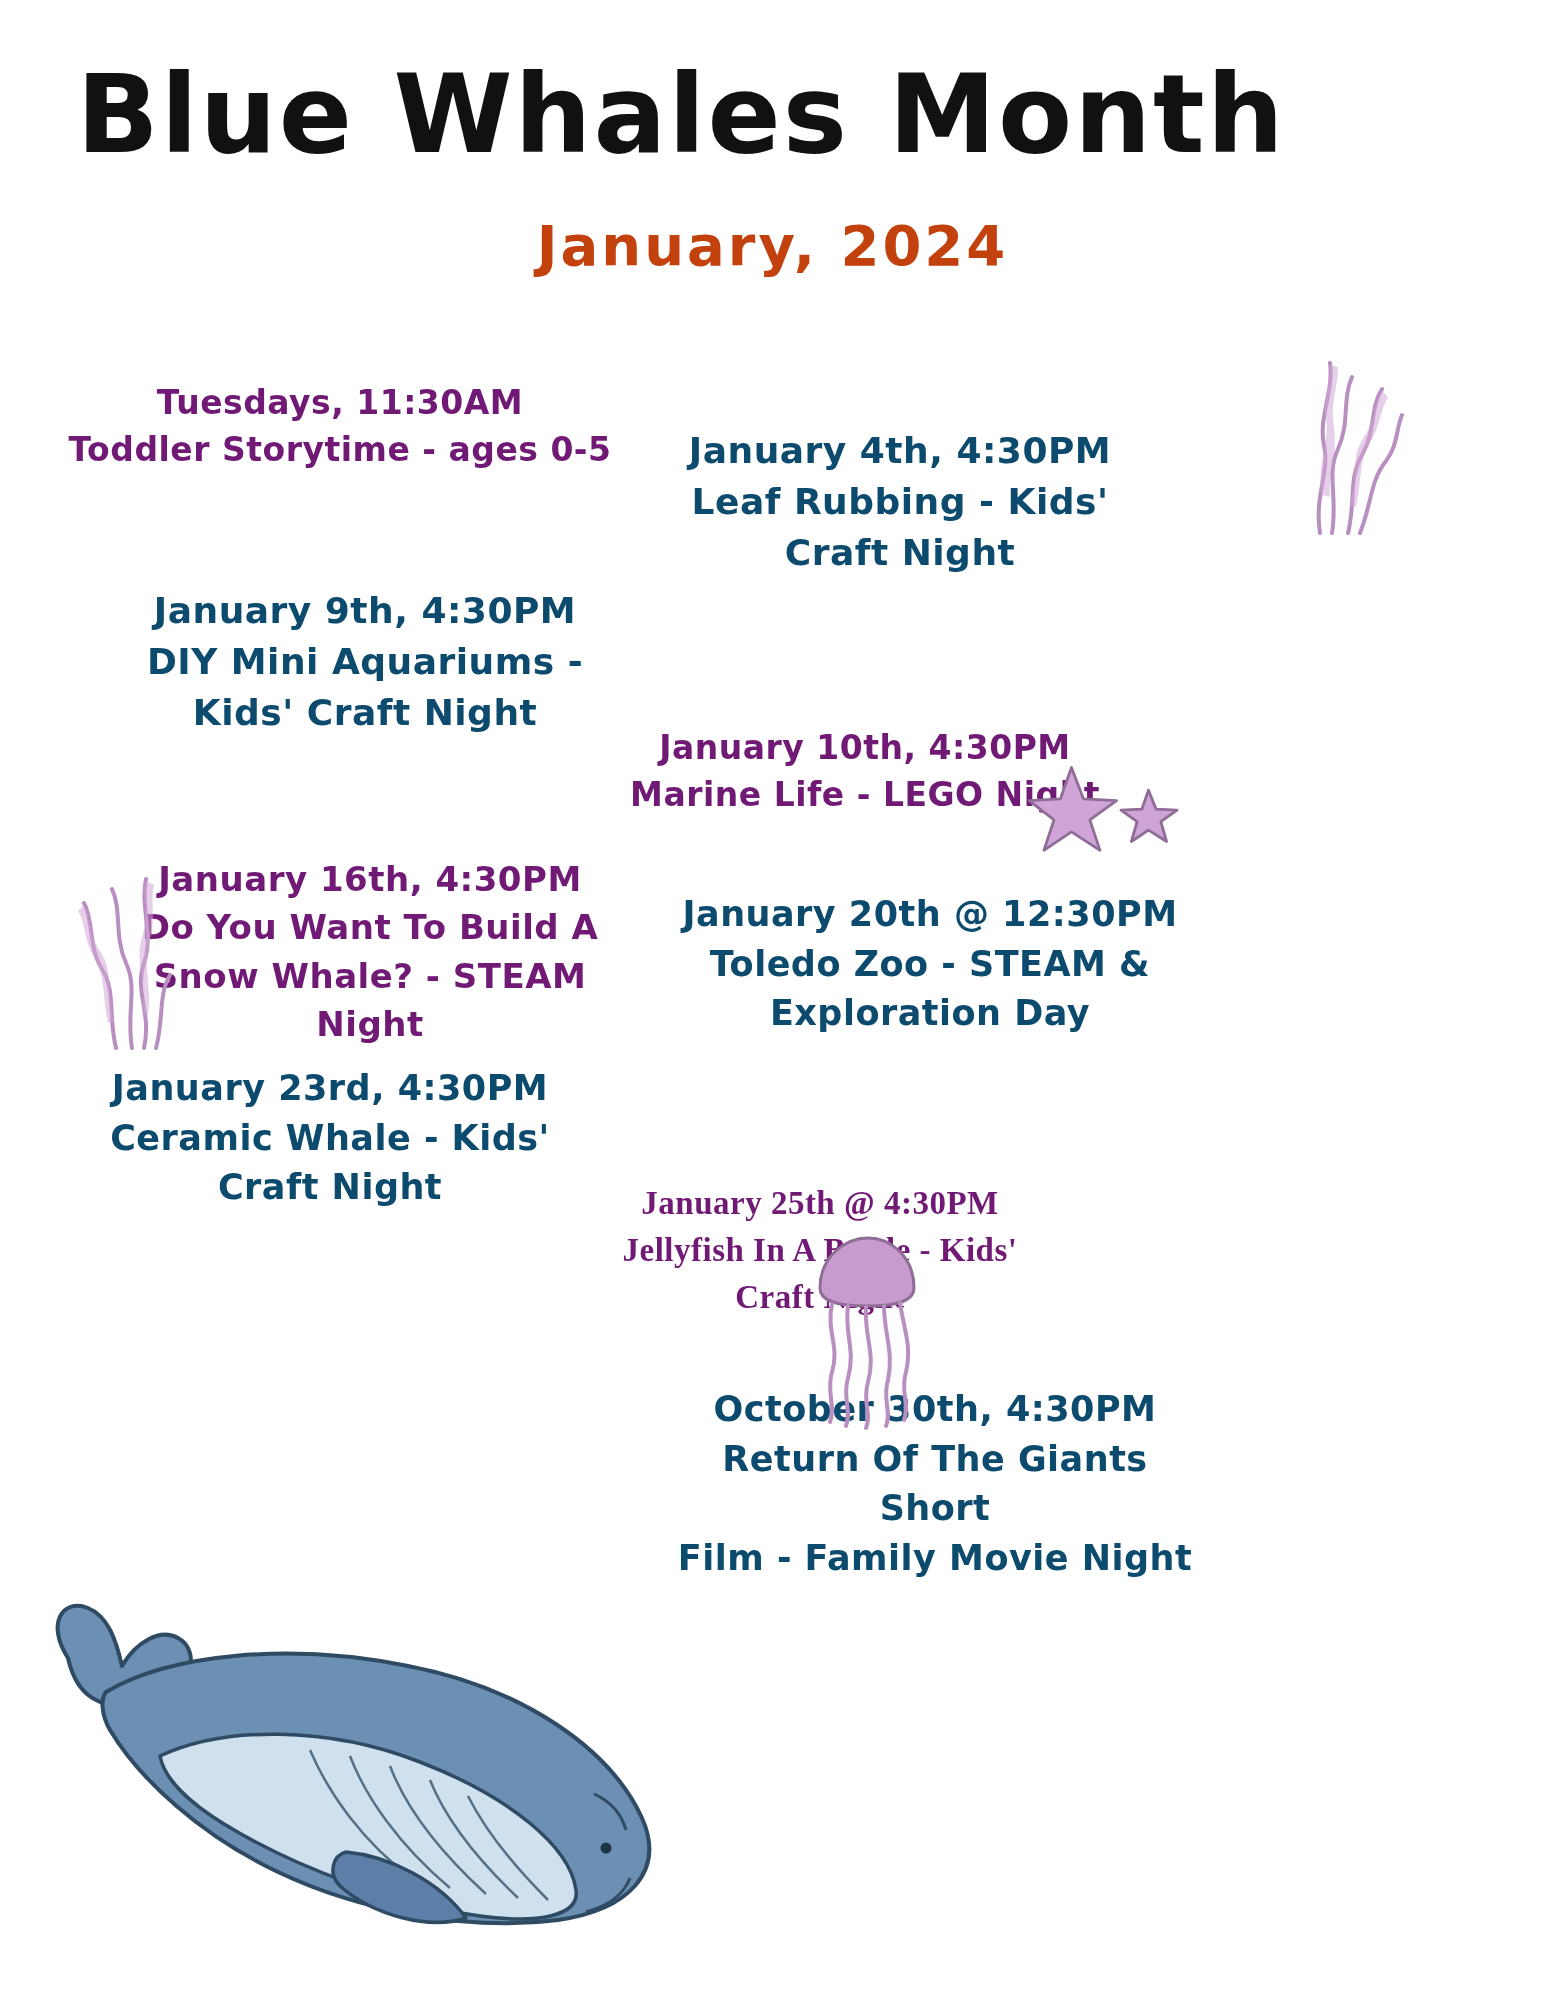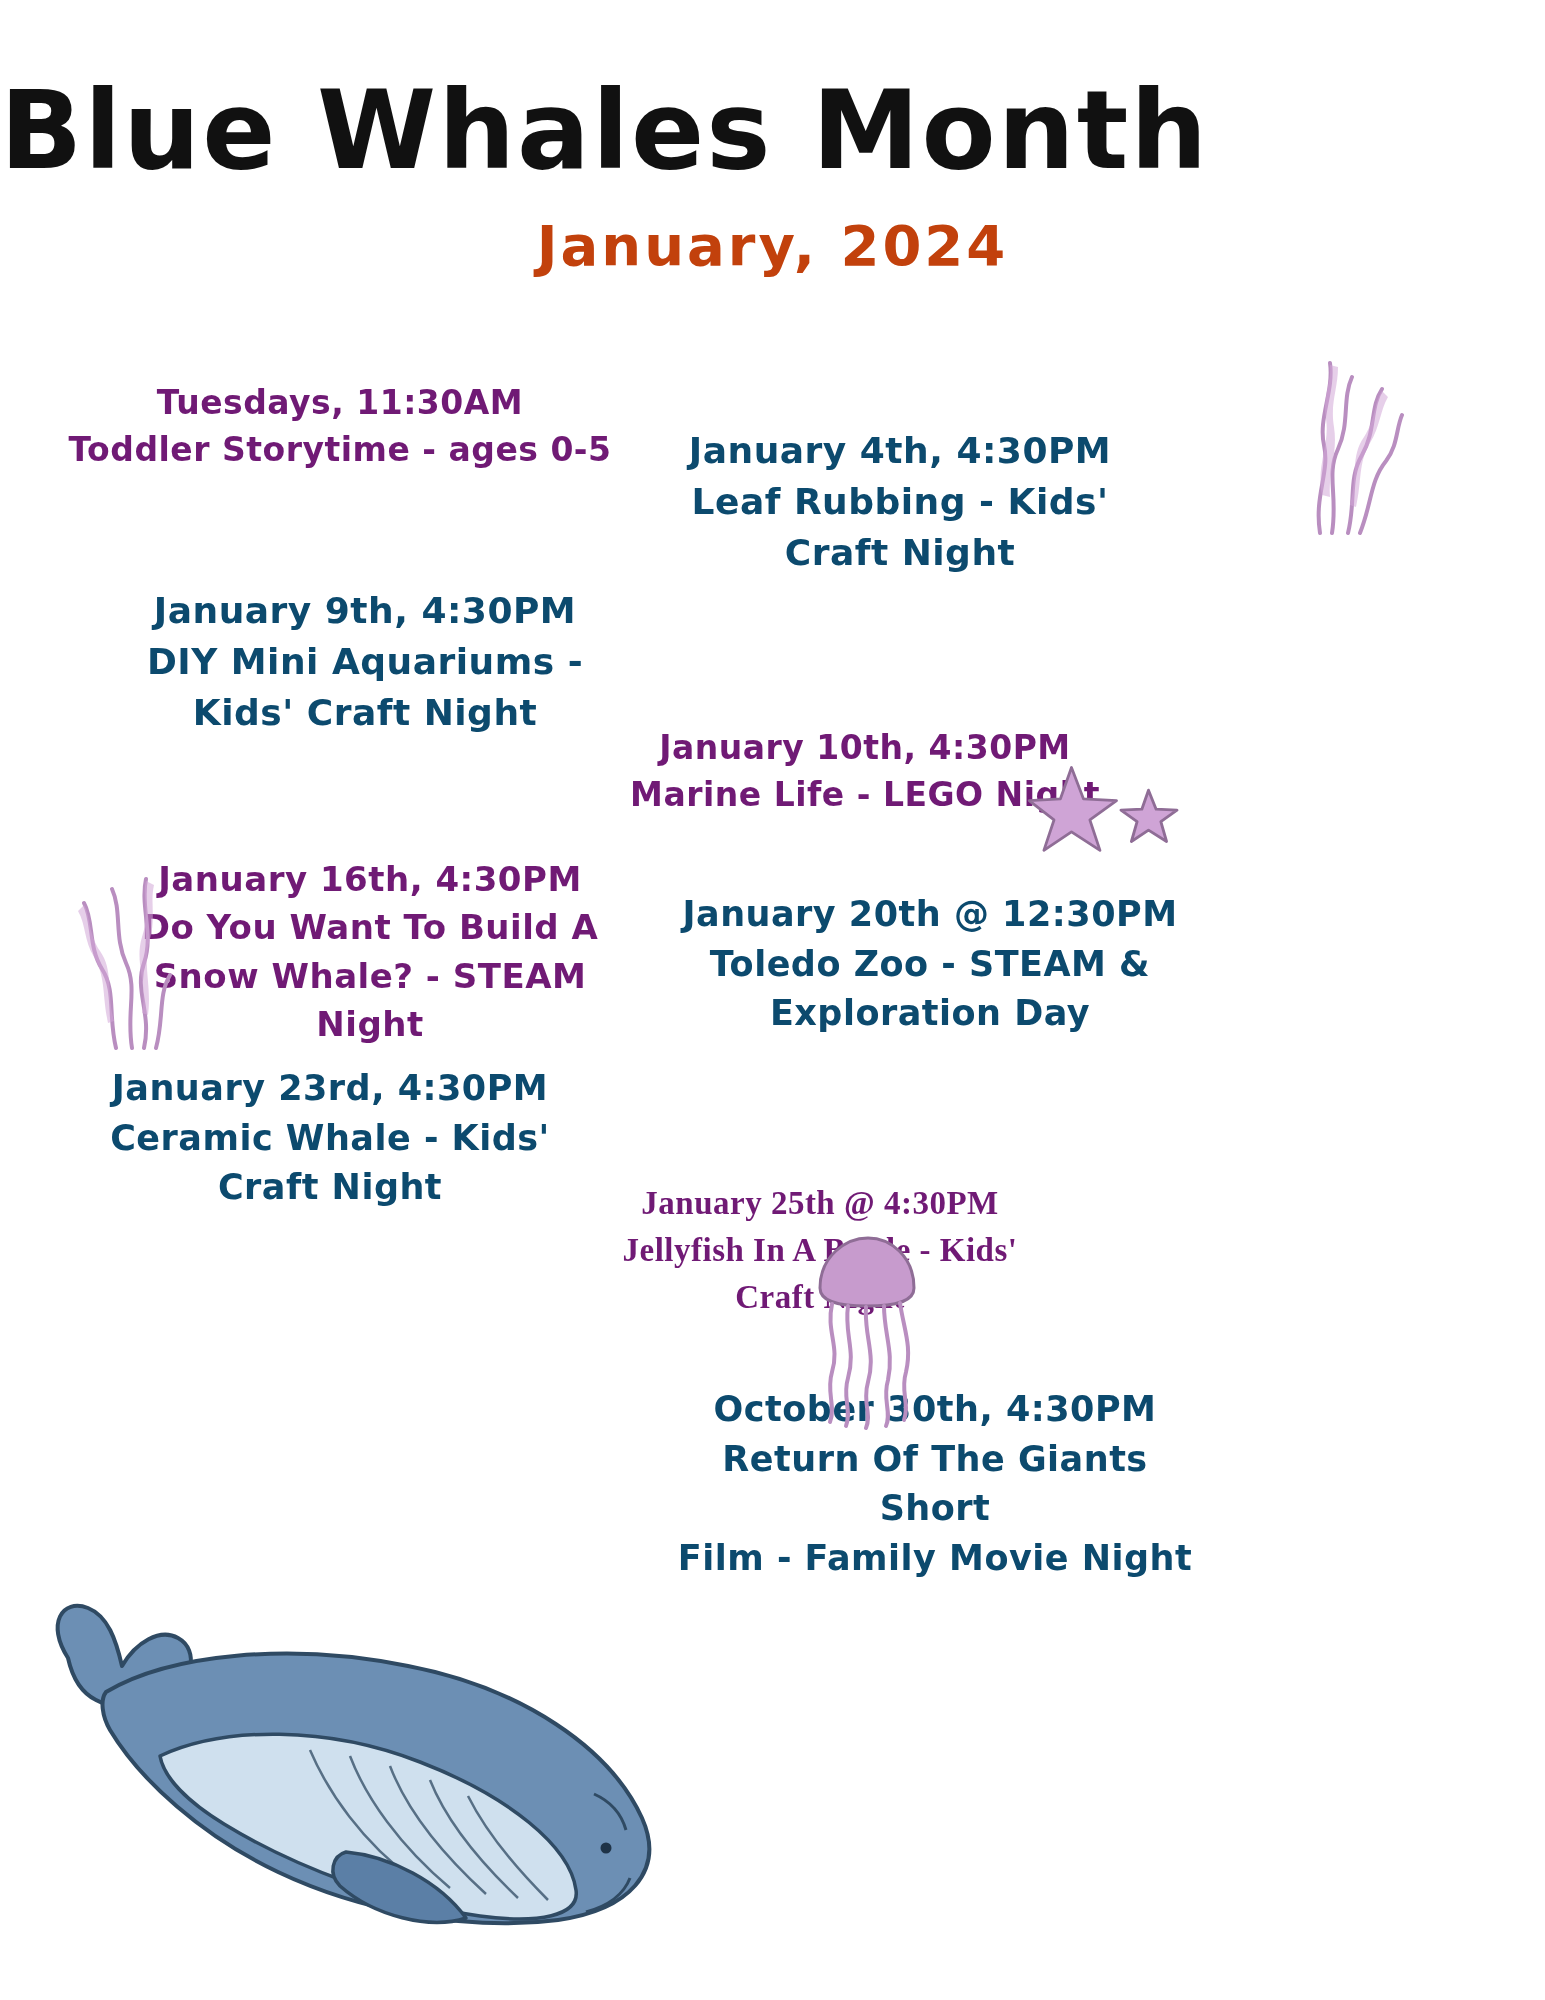--- a/index.html
+++ b/index.html
@@ -18,23 +18,24 @@
   .poster {
     position: relative;
     width: 1545px;
     height: 2000px;
     background: #ffffff;
   }
 
   
   .title {
     position: absolute;
-    top: 74px;
+    top: 58px;
     left: 0;
     width: 1362px;
+    text-align: center;
     font-family: "DejaVu Sans", sans-serif;
     font-weight: bold;
     font-size: 108px;
     letter-spacing: 2px;
     color: #111111;
     line-height: 1.05;
   }
   .subtitle {
     position: absolute;
     top: 215px;

